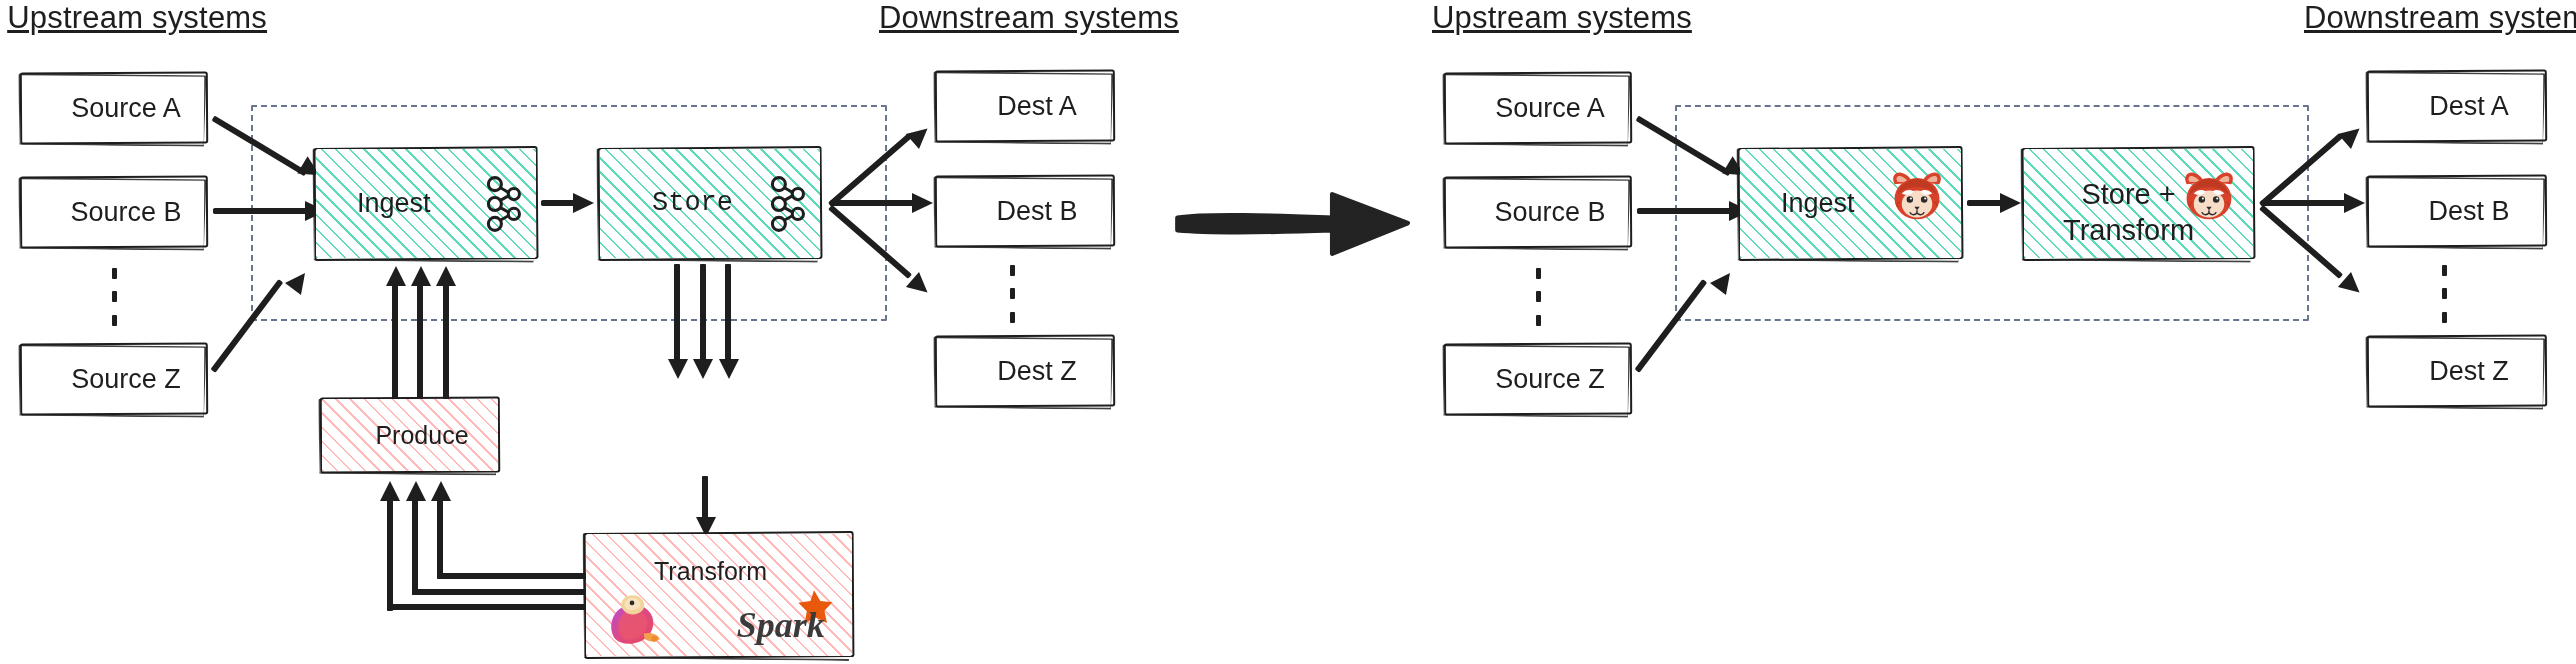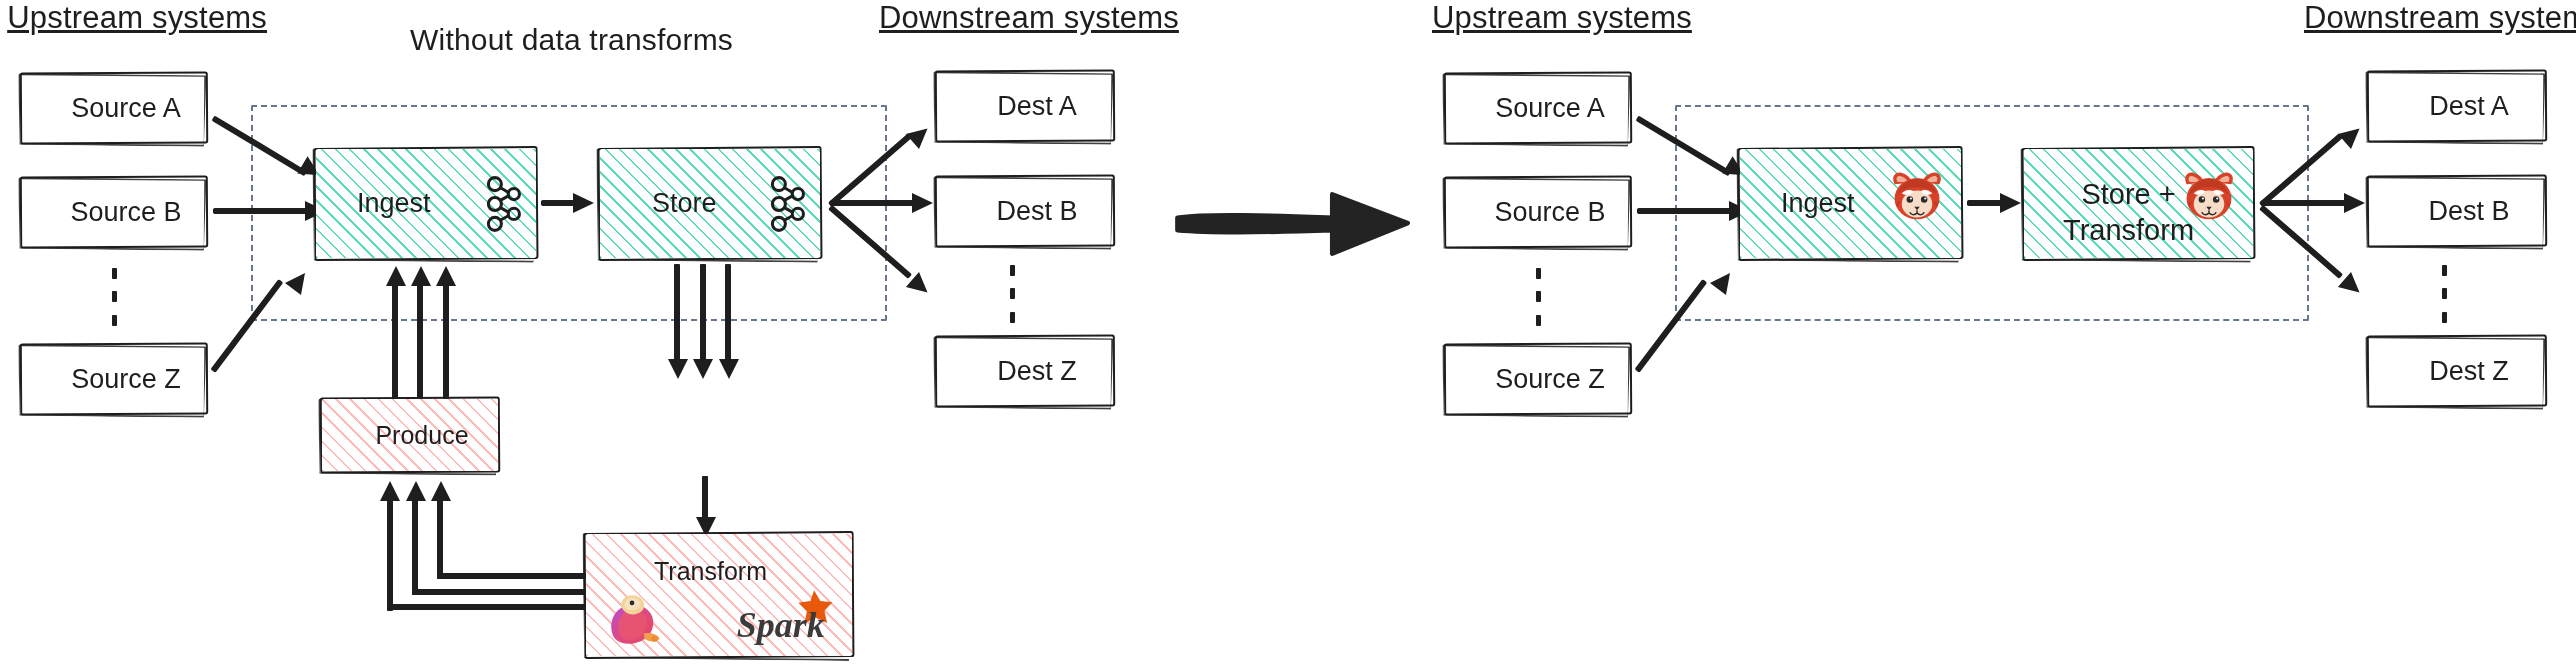--- a/index.html
+++ b/index.html
@@ -54,21 +54,20 @@
   
   .icon{position:absolute;z-index:4;}
 </style>
 </head>
 <body>
 
 <div id="stage">
 
   <div class="lbl section-title" style="left:7.2px;top:0px;">Upstream systems</div>
 
-  <div class="lbl panel-title" style="left:410px;top:22.5px;">Without data transforms</div>
 
   <div class="lbl section-title" style="left:879px;top:0px;">Downstream systems</div>
 
   <div class="dashzone" style="left:251px;top:105px;width:636px;height:216px;"></div>
 
   <div class="hbox plain" style="left:20px;top:72px;width:188px;height:72px;">
     <span class="edge"></span>
     <span class="edge2"></span>
     <span class="cap">Source A</span>
   </div>
@@ -114,21 +113,21 @@
       <line x1="29" y1="13" x2="38" y2="18" stroke="#1e1e1e" stroke-width="3.2"></line>
       <line x1="29" y1="27" x2="38" y2="22" stroke="#1e1e1e" stroke-width="3.2"></line>
       <line x1="29" y1="35" x2="38" y2="40" stroke="#1e1e1e" stroke-width="3.2"></line>
       <line x1="29" y1="49" x2="38" y2="44" stroke="#1e1e1e" stroke-width="3.2"></line>
     </svg>
   </div>
 
   <div class="ln" style="left:541px;top:200px;width:38px;height:6.3px;"></div>
   <div class="ah" style="left:573px;top:193px;border-left:21.6px solid #1e1e1e;border-top:10.8px solid transparent;border-bottom:10.8px solid transparent;"></div>
 
-  <div class="hbox green" style="left:598px;top:147px;width:224px;height:113px;">
+  <div class="hbox green" style="left:598px;top:147px;width:224px;height:113px;font-family:Liberation Mono, monospace;">
     <span class="fill green"></span>
     <span class="edge"></span>
     <span class="edge2"></span>
     <span class="cap" style="position:absolute;left:54px;top:41px;">Store</span>
     <svg class="icon" style="left:160px;top:29px;" width="49" height="56" viewBox="0 0 54 62">
       <circle cx="23" cy="9" r="7.2" fill="none" stroke="#1e1e1e" stroke-width="3.4"></circle>
       <circle cx="44" cy="20" r="6.2" fill="none" stroke="#1e1e1e" stroke-width="3.4"></circle>
       <circle cx="23" cy="31" r="7.2" fill="none" stroke="#1e1e1e" stroke-width="3.4"></circle>
       <circle cx="44" cy="42" r="6.2" fill="none" stroke="#1e1e1e" stroke-width="3.4"></circle>
       <circle cx="23" cy="53" r="7.2" fill="none" stroke="#1e1e1e" stroke-width="3.4"></circle>

